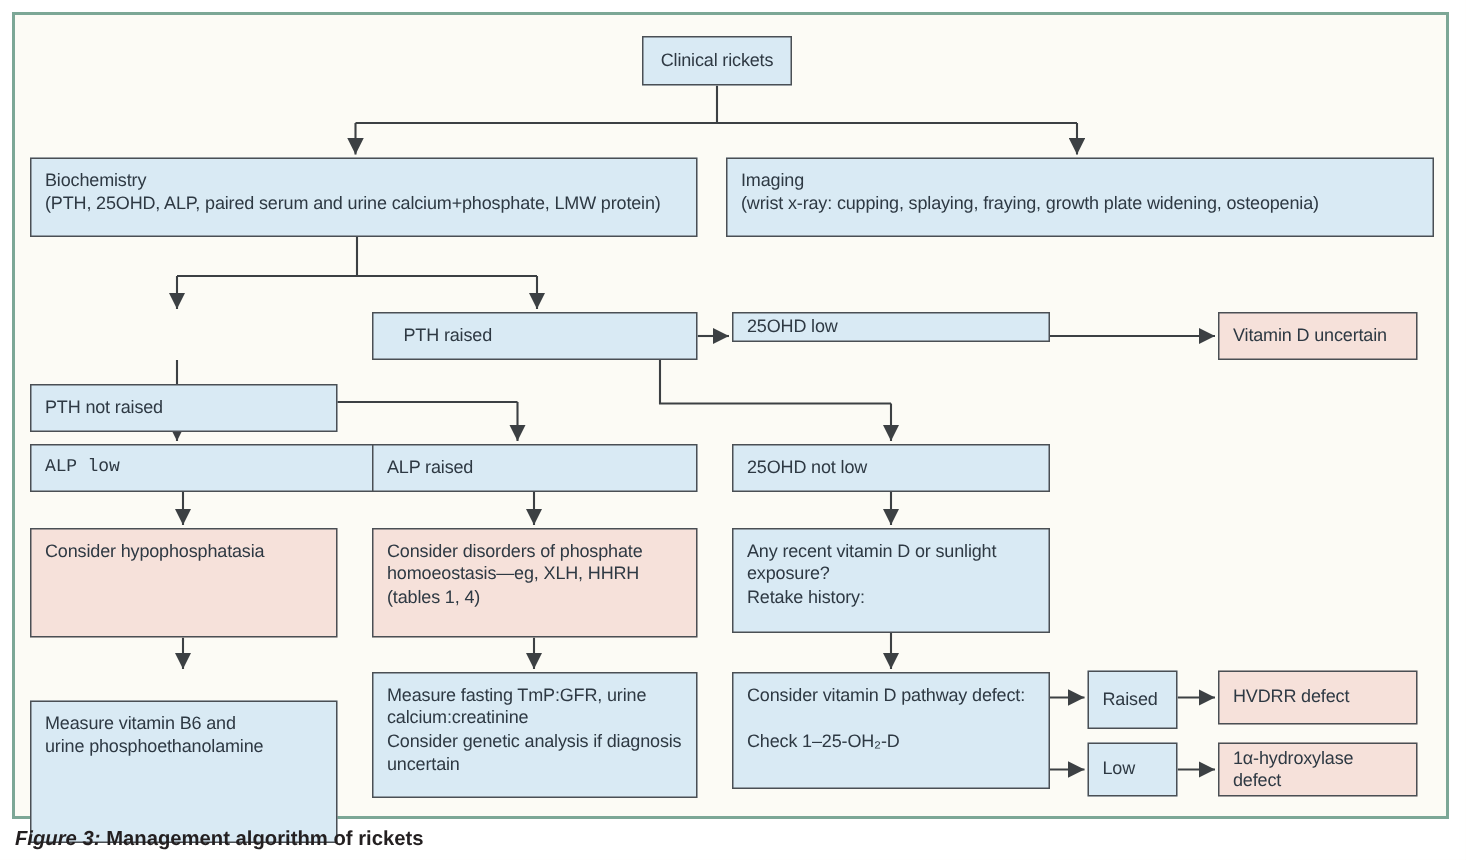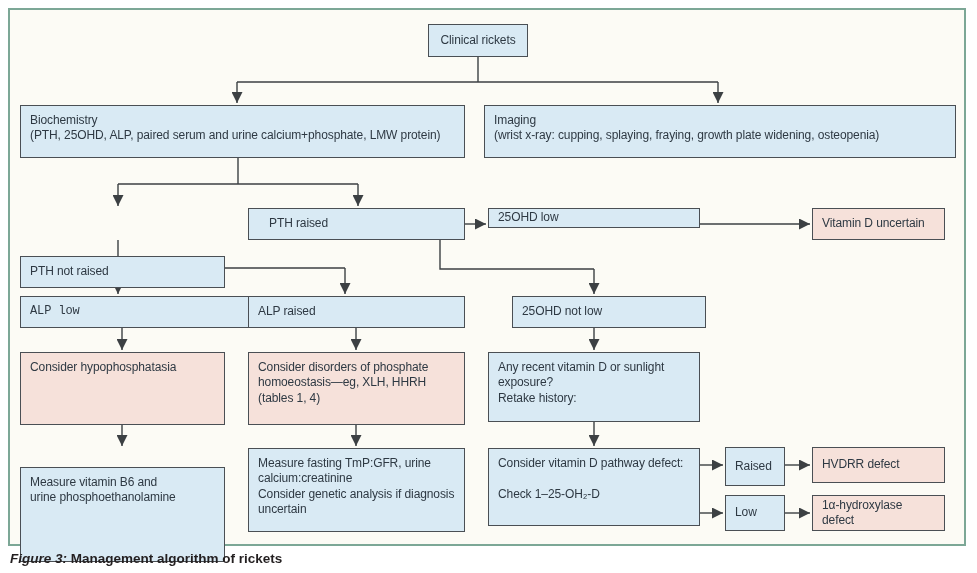--- a/index.html
+++ b/index.html
@@ -95,21 +95,21 @@
   <div class="box blue vcenter" style="left:248px;top:208px;width:217px;height:32px;padding-left:20px;">PTH raised</div>
 
   <div class="box blue vcenter" style="left:488px;top:208px;width:212px;height:20px;">25OHD low</div>
 
   <div class="box pink vcenter" style="left:812px;top:208px;width:133px;height:32px;">Vitamin D uncertain</div>
 
   <div class="box blue vcenter" style="left:20px;top:296px;width:234px;height:32px;font-family:Liberation Mono, monospace;">ALP low</div>
 
   <div class="box blue vcenter" style="left:248px;top:296px;width:217px;height:32px;">ALP raised</div>
 
-  <div class="box blue vcenter" style="left:512px;top:296px;width:194px;height:32px;">25OHD not low</div>
+  <div class="box blue vcenter" style="left:488px;top:296px;width:212px;height:32px;">25OHD not low</div>
 
   <div class="box pink pad" style="left:20px;top:352px;width:205px;height:73px;">Consider hypophosphatasia</div>
 
   <div class="box pink pad" style="left:248px;top:352px;width:217px;height:73px;">Consider disorders of phosphate homoeostasis—eg, XLH, HHRH (tables 1, 4)</div>
 
   <div class="box blue pad" style="left:488px;top:352px;width:212px;height:70px;">
     <div>Any recent vitamin D or sunlight exposure?</div>
     <div>Retake history:</div>
   </div>
 

